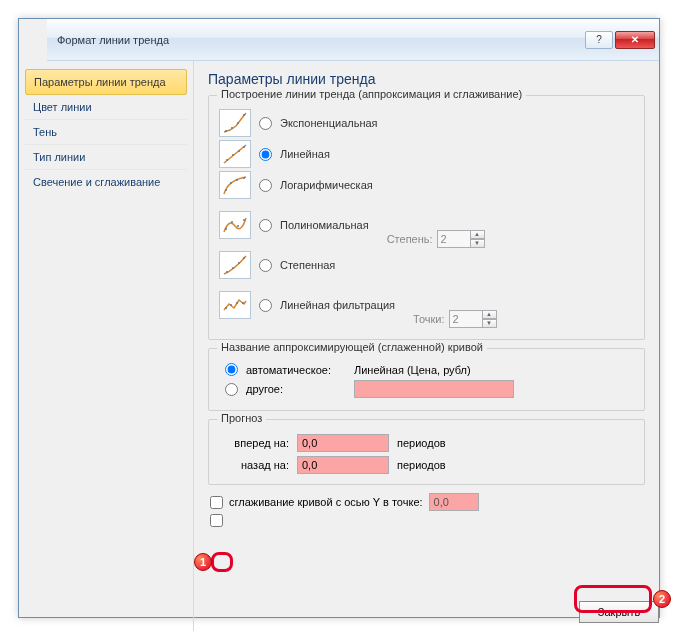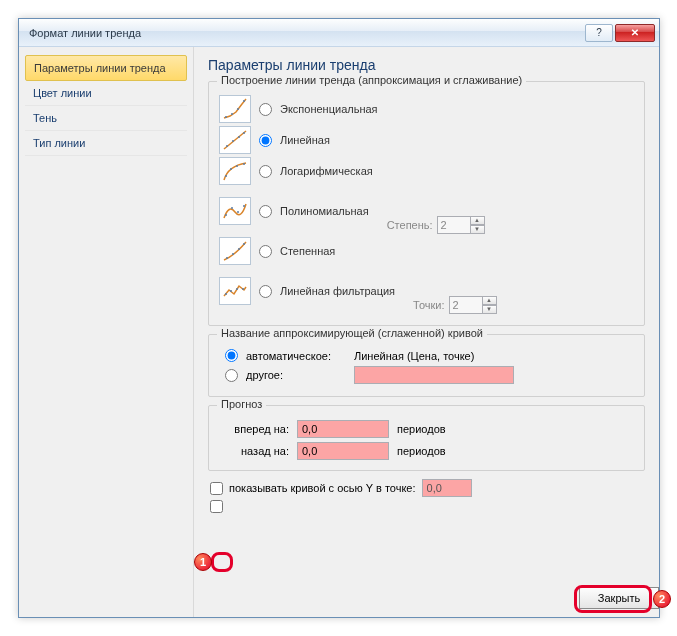--- a/index.html
+++ b/index.html
@@ -1,18 +1,18 @@
 <!DOCTYPE html>
 <html><head>
 <meta charset="utf-8">
 <style>
 * { box-sizing: border-box; margin: 0; padding: 0; font-family: Tahoma, 'Segoe UI', sans-serif; font-size: 11px; }
 body { background: #fff; width: 677px; height: 636px; overflow: hidden; }
 .window { position: absolute; left: 18px; top: 18px; width: 642px; height: 600px; border: 1px solid #6a8fb5; background: #f0f0f0; box-shadow: 0 0 8px rgba(0,0,0,.2); }
-.titlebar { height: 28px; background: linear-gradient(#fdfefe,#e6eef7 45%,#d4e2f1 46%,#e8f1fa); border-bottom: 1px solid #c5d6e8; display: flex; align-items: center; padding: 0 4px 0 10px; }
+.titlebar { height: 42px; background: linear-gradient(#fdfefe,#e6eef7 45%,#d4e2f1 46%,#e8f1fa); border-bottom: 1px solid #c5d6e8; display: flex; align-items: center; padding: 0 4px 0 10px; margin-left: 28px; }
 .titlebar .title { flex: 1; color: #2b3a4a; }
 .tbtn { width: 28px; height: 18px; margin-left: 2px; border: 1px solid #9db6ce; border-radius: 2px; display: flex; align-items: center; justify-content: center; font-size: 10px; color: #2b3a4a; background: linear-gradient(#fefefe,#e2ecf6); }
 .tbtn.close { width: 40px; background: linear-gradient(#f6a1a1,#d64545 45%,#c22 46%,#e55); color: #fff; border-color: #8e2a2a; font-weight: bold; }
 .body { display: flex; height: calc(100% - 28px); justify-content: flex-end; }
 .side { width: 175px; padding: 8px 6px; border-right: 1px solid #d9d9d9; }
 .nav-item { padding: 6px 8px; color: #1a3e6f; cursor: pointer; border-bottom: 1px solid #e6e6e6; }
 .nav-item.sel { background: linear-gradient(#ffe8a6,#ffd96a); border: 1px solid #e0c14f; border-radius: 2px; color: #3a3a3a; }
 .nav-item.last { border-bottom: none; }
 .main { flex: 1; padding: 10px 14px 8px 14px; position: relative; }
 h2 { font-size: 14px; font-weight: normal; color: #1a3e6f; margin-bottom: 8px; }
@@ -51,20 +51,21 @@
     <span class="title">Формат линии тренда</span>
     <div class="tbtn">?</div>
     <div class="tbtn close">✕</div>
   </div>
   <div class="body">
     <div class="side">
       <div class="nav-item sel">Параметры линии тренда</div>
       <div class="nav-item">Цвет линии</div>
       <div class="nav-item">Тень</div>
       <div class="nav-item">Тип линии</div>
+      <div class="nav-item last">Свечение и сглаживание</div>
     </div>
     <div class="main">
       <h2>Параметры линии тренда</h2>
 
       <div class="group">
         <span class="gtitle">Построение линии тренда (аппроксимация и сглаживание)</span>
         <div class="opt-row">
           <span class="icon-box">
               <svg viewBox="0 0 26 22">
                 <polyline points="2,20 8,18 14,14 20,6 24,1" fill="none" stroke="#d9842a" stroke-width="1.5"></polyline>
@@ -162,21 +163,21 @@
               </span>
           </span>
         </div>
       </div>
 
       <div class="group">
         <span class="gtitle">Название аппроксимирующей (сглаженной) кривой</span>
         <div class="subrow">
           <input type="radio" name="nm" checked="" style="">
           <span style="width:100px">автоматическое:</span>
-          <span>Линейная (Цена, точке)</span>
+          <span>Линейная (Цена, рубл)</span>
         </div>
         <div class="subrow">
           <input type="radio" name="nm" style="">
           <span style="width:100px">другое:</span>
           <input class="txt" style="width: 160px;" disabled="">
         </div>
       </div>
 
       <div class="group">
         <span class="gtitle">Прогноз</span>
@@ -187,21 +188,21 @@
         </div>
         <div class="forecast-row">
           <span class="lbl">назад на:</span>
           <input class="txt" value="0,0" style="">
           <span>периодов</span>
         </div>
       </div>
 
       <div class="chk-row">
         <input type="checkbox" style="">
-        <span>показывать кривой с осью Y в точке:</span>
+        <span>сглаживание кривой с осью Y в точке:</span>
         <input type="text" class="txt" disabled="" value="0,0" style="">
       </div>
       <div class="chk-row">
         <input type="checkbox" style="">
       </div>
 
       <button class="close-btn">Закрыть</button>
     </div>
   </div>
 </div>

